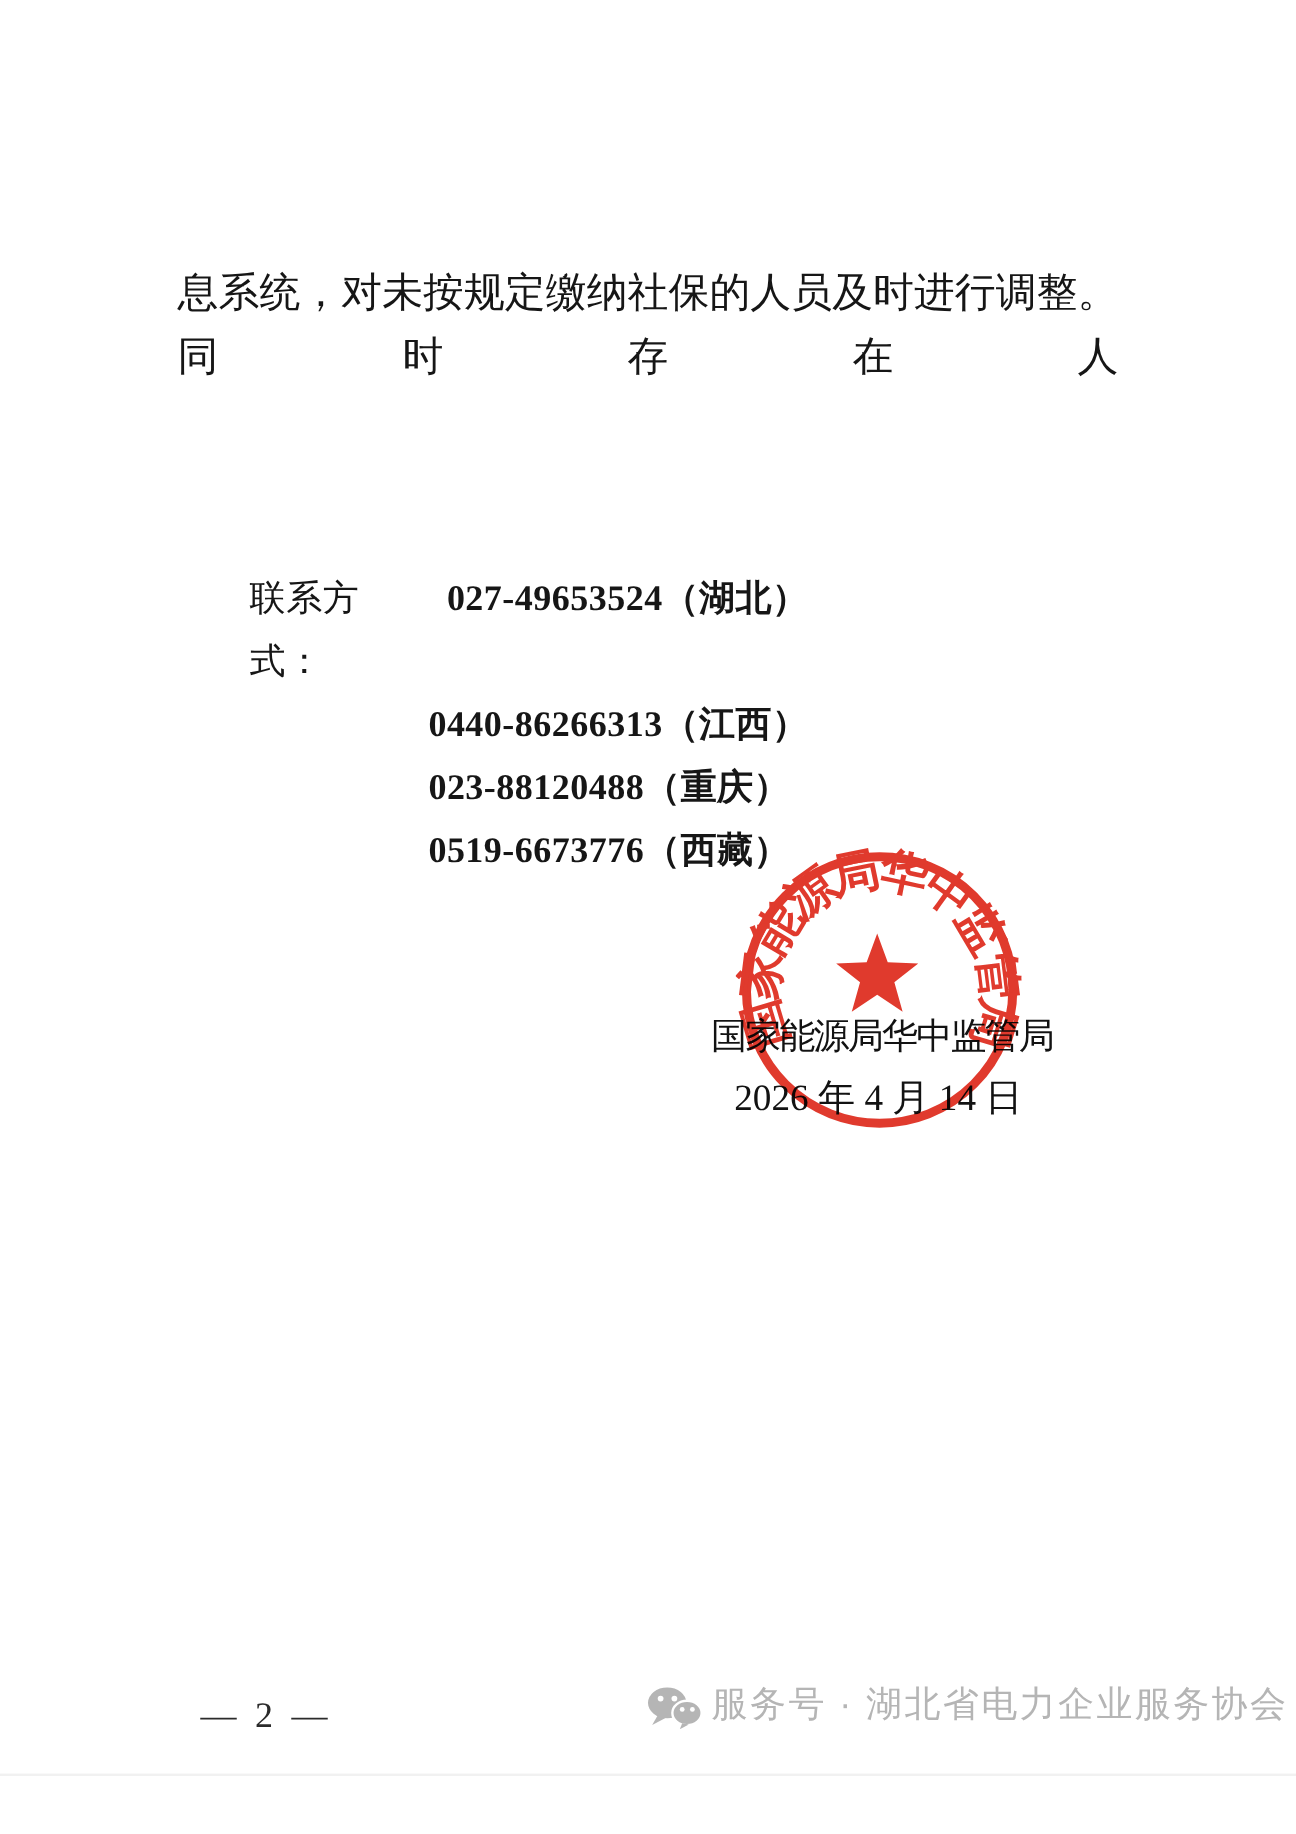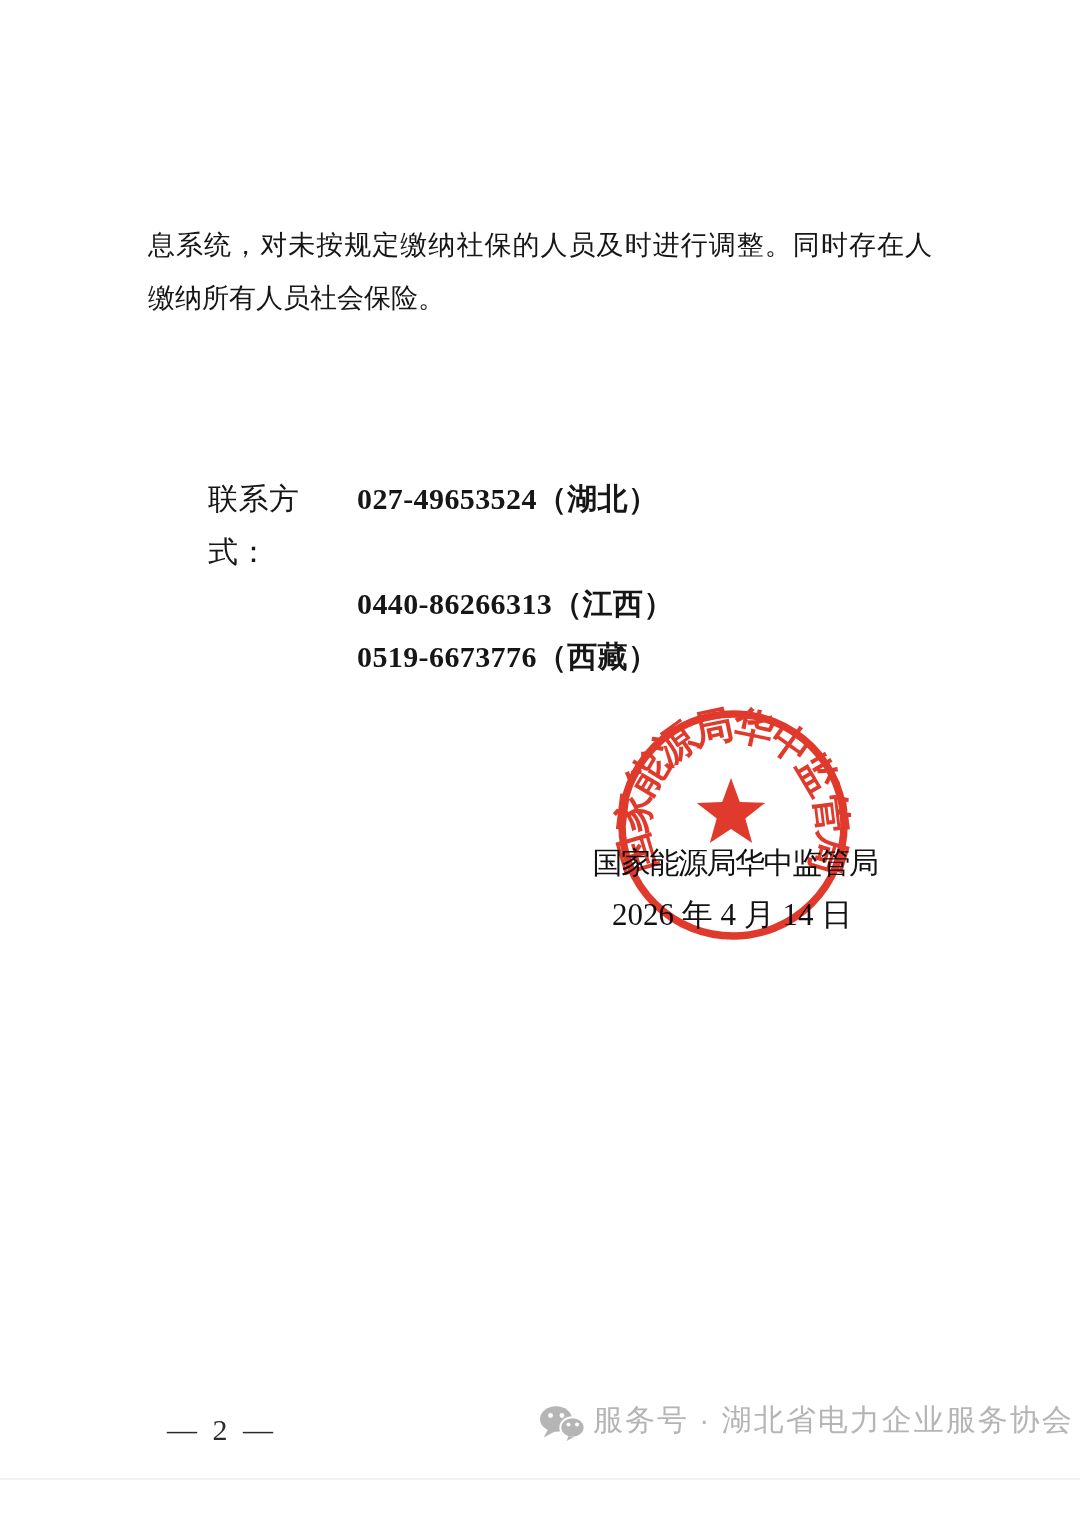--- a/index.html
+++ b/index.html
@@ -6,30 +6,30 @@
   body{
     width:1080px;height:1528px;position:relative;background:#ffffff;
     font-family:"Liberation Serif","DejaVu Serif",serif;color:#161616;
     overflow:hidden;
   }
   .abs{position:absolute;}
 
   
   .doc-body{
     left:148px;top:219px;width:784px;
-    font-size:27px;line-height:52.6px;color:#161616;
+    font-size:34px;line-height:52.6px;color:#161616;
     word-break:break-all;
   }
   .doc-line{white-space:nowrap;}
   .doc-line.fill{white-space:normal;text-align:justify;text-align-last:justify;}
   .doc-para2{padding-left:58px;}
 
   
   .contact{left:208px;top:473px;line-height:52.6px;font-size:30px;}
-  .contact-row{display:flex;}
+  .contact-row{display:flex;justify-content:space-between;}
   .contact-label{width:149px;flex:0 0 149px;letter-spacing:0.5px;}
   .contact-phone{font-weight:600;letter-spacing:0.4px;}
   .contact-row.cont{padding-left:149px;}
 
   
   .sig-agency{
     left:585px;top:843px;width:300px;text-align:center;
     font-size:30px;letter-spacing:-1.5px;white-space:nowrap;color:#121212;
   }
   .sig-date{
@@ -60,31 +60,33 @@
     font-family:"Liberation Sans","DejaVu Sans",sans-serif;
     font-size:30px;color:#b5b5b5;letter-spacing:2px;white-space:nowrap;
   }
 </style>
 </head>
 <body>
 
 <div class="abs doc-body">
   <div>
     <div class="doc-line fill">息系统，对未按规定缴纳社保的人员及时进行调整。同时存在人</div>
-    <div class="doc-line">缴纳所有人员社会保险。</div>
   </div>
 </div>
 
 <div class="abs contact">
   <div class="contact-row">
     <span class="contact-label">联系方式：</span>
     <span class="contact-phone">027-49653524（湖北）</span>
   </div>
   <div class="contact-row cont">
     <span class="contact-phone">0440-86266313（江西）</span>
+  </div>
+  <div class="contact-row cont">
+    <span class="contact-phone">023-88120488（重庆）</span>
   </div>
   <div class="contact-row cont">
     <span class="contact-phone">0519-6673776（西藏）</span>
   </div>
 </div>
 
 <div class="abs sig-agency">国家能源局华中监管局</div>
 <div class="abs sig-date">2026 年 4 月 14 日</div>
 
 <div class="abs seal">

